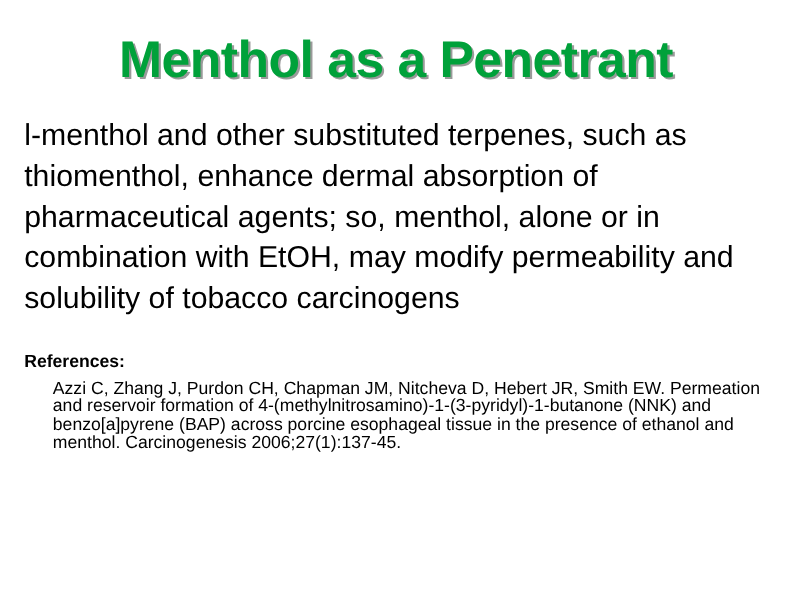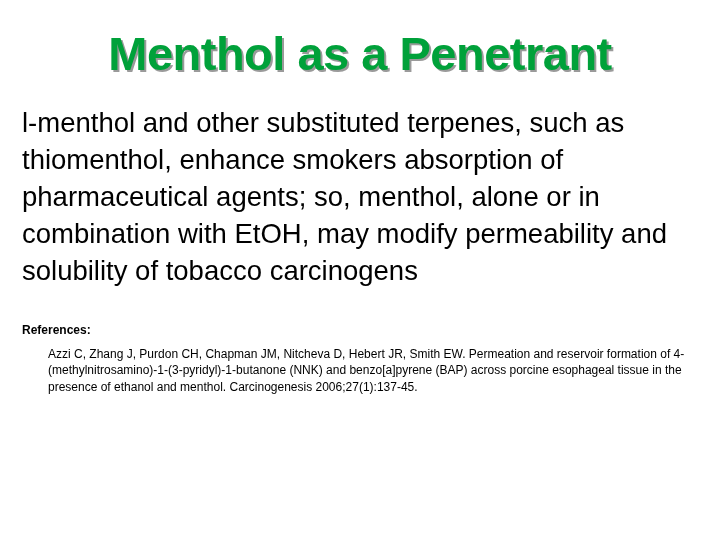--- a/index.html
+++ b/index.html
@@ -41,21 +41,21 @@
     font-size: 27.5px;
     line-height: 37px;
     color: #000000;
     font-family: "Liberation Sans", sans-serif;
   }
   .refs {
     position: absolute;
     top: 322px;
     left: 22px;
     width: 682px;
-    font-size: 12px;
+    font-size: 16px;
     line-height: 16.5px;
     color: #000000;
     font-family: "Liberation Sans", sans-serif;
   }
   .refs-heading {
     font-weight: bold;
     margin-bottom: 7px;
   }
   .ref-item {
     margin-bottom: 7px;
@@ -63,20 +63,20 @@
     padding-left: 26px;
   }
 </style>
 </head>
 <body>
 
 <div class="slide">
 
   <div class="title">Menthol as a Penetrant</div>
 
-  <div class="body-text">l-menthol and other substituted terpenes, such as thiomenthol, enhance smokers absorption of pharmaceutical agents; so, menthol, alone or in combination with EtOH, may modify permeability and solubility of tobacco carcinogens</div>
+  <div class="body-text">l-menthol and other substituted terpenes, such as thiomenthol, enhance dermal absorption of pharmaceutical agents; so, menthol, alone or in combination with EtOH, may modify permeability and solubility of tobacco carcinogens</div>
 
   <div class="refs">
     <div class="refs-heading">References:</div>
     <div class="ref-item">Azzi C, Zhang J, Purdon CH, Chapman JM, Nitcheva D, Hebert JR, Smith EW. Permeation and reservoir formation of 4-(methylnitrosamino)-1-(3-pyridyl)-1-butanone (NNK) and benzo[a]pyrene (BAP) across porcine esophageal tissue in the presence of ethanol and menthol. Carcinogenesis 2006;27(1):137-45.</div>
   </div>
 
 </div>
 
 </body></html>

